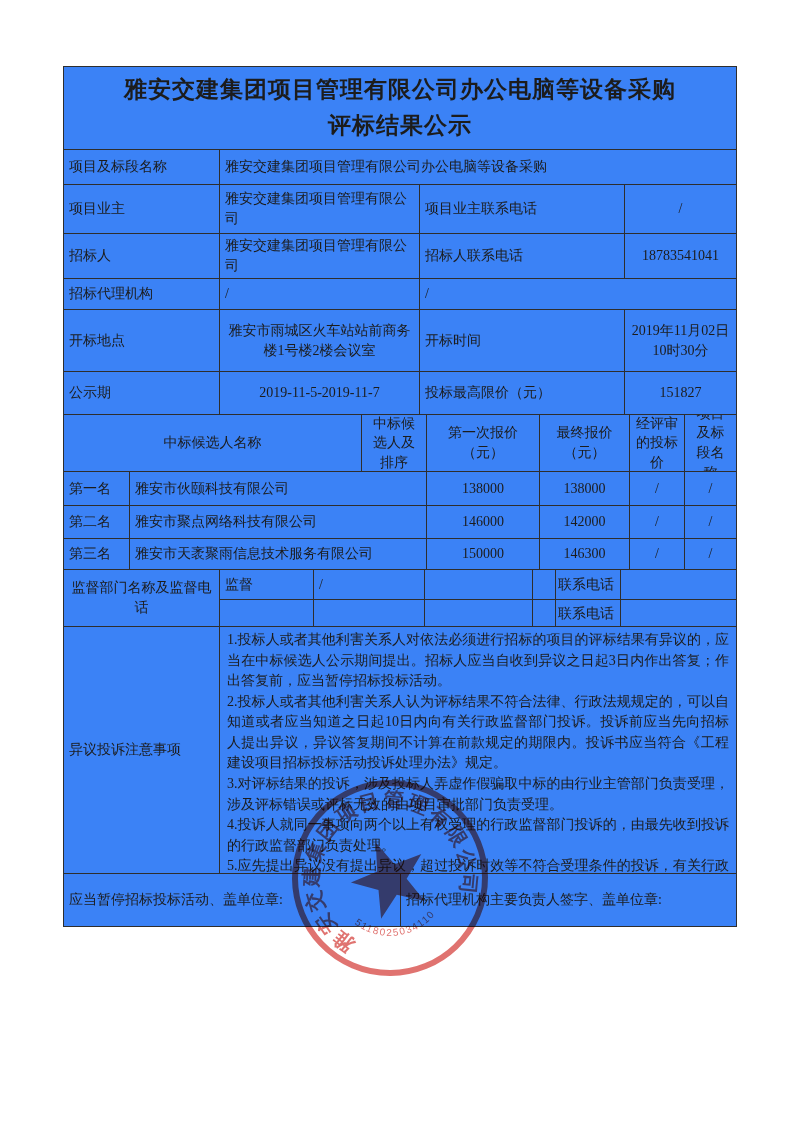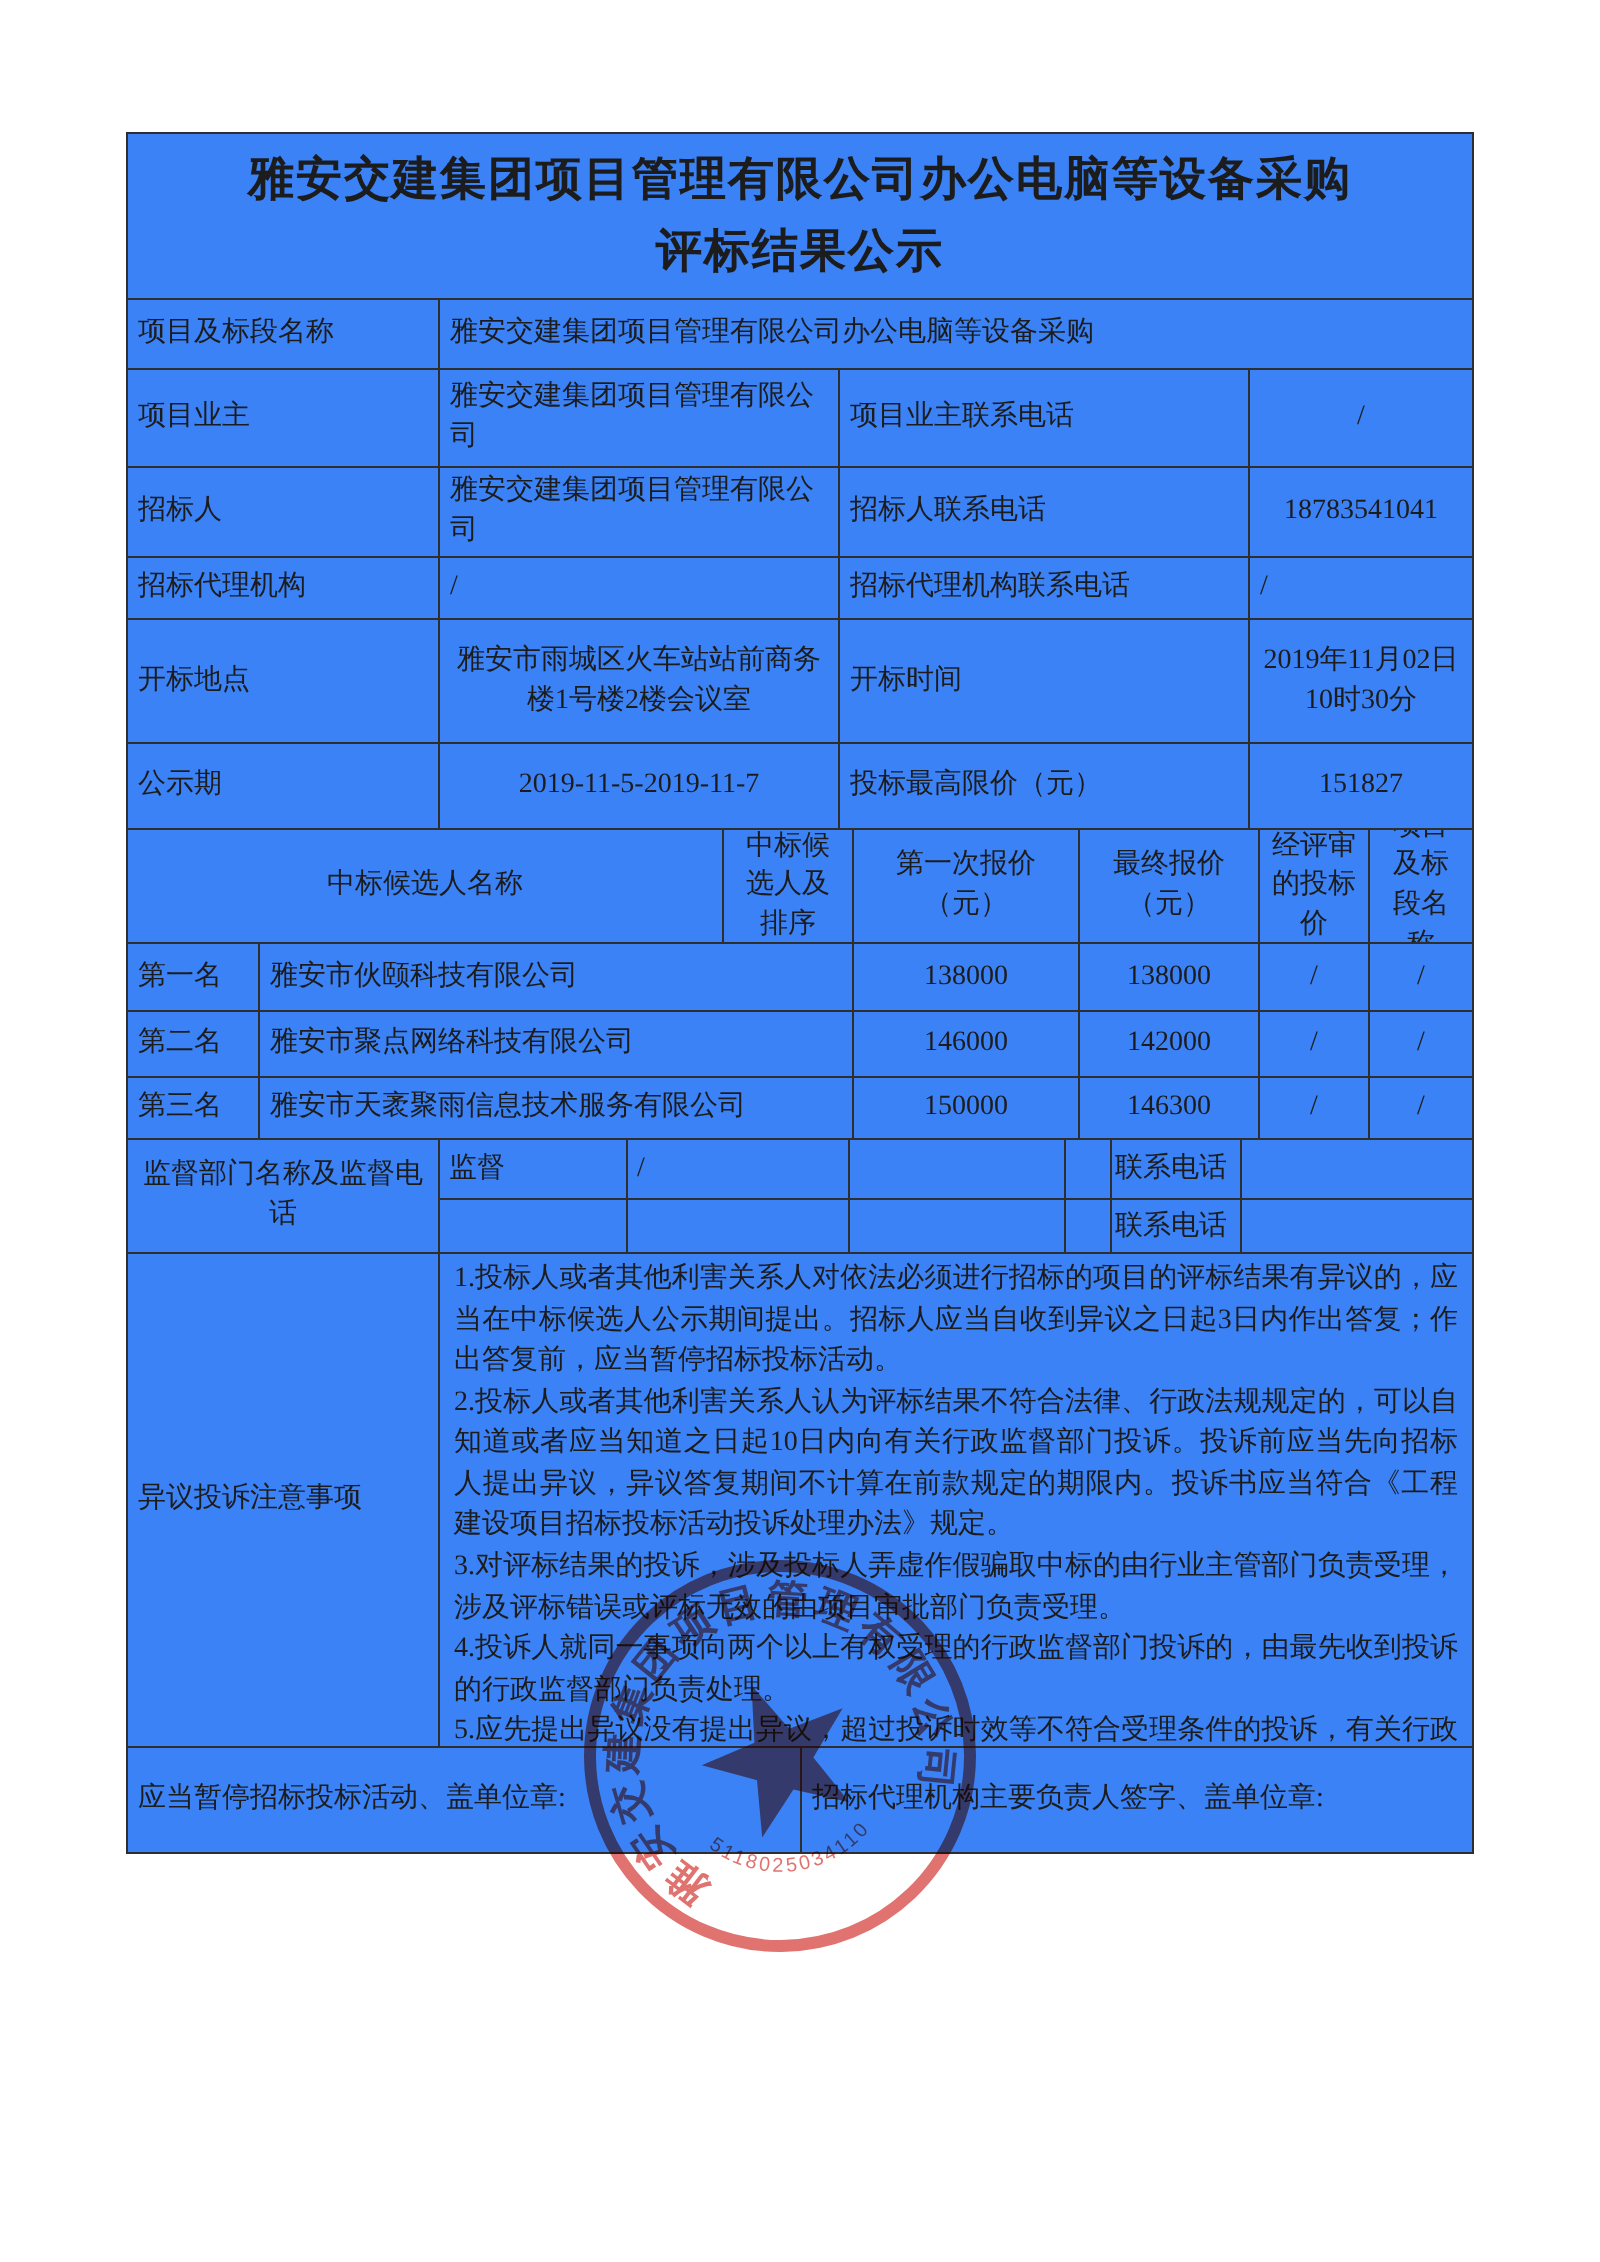--- a/index.html
+++ b/index.html
@@ -30,21 +30,21 @@
   .h35{height:35px}.h49{height:49px}.h45{height:45px}.h31{height:31px}
   .h62{height:62px}.h43{height:43px}.h57{height:57px}.h34{height:34px}
   .h33{height:33px}.h247{height:247px}.h53{height:53px}
   
   .wLabel{width:155px}.wVal{width:200px}.wLabel2{width:205px}.wVal2{width:112px}
   .wWide{width:517px}
   
   .wRank{width:65px}.wName{width:297px}.wFirst{width:113px}.wFinal{width:90px}
   .wRev{width:55px}.wScore{width:52px}
   
-  .sup-wrap{width:517px;display:flex;flex-direction:column;padding:0;align-items:center;}
+  .sup-wrap{width:517px;display:flex;flex-direction:column;padding:0;align-items:flex-start;}
   .sup-row{display:flex;width:517px;box-sizing:border-box;}
   .sup-row + .sup-row{border-top:1px solid #2e2e2e;}
   .sw1{width:93px}.sw2{width:111px}.sw3{width:108px}.sw4{width:23px}.sw5{width:65px}.sw6{width:117px}
   .sup-row .c:first-child{border-left:none;}
   .sup-row .c{height:28px;}
   .sup-row:first-child .c{height:29px;}
   
   .notice-cell{width:517px;display:block;padding:3px 7px 3px 7px;font-size:14px;line-height:1.47;}
   .notice-item{text-align:justify;}
   .notice-label{align-items:center;}
@@ -84,21 +84,20 @@
   <div class="row h45">
     <div class="c wLabel left">招标人</div>
     <div class="c wVal left">雅安交建集团项目管理有限公司</div>
     <div class="c wLabel2 left">招标人联系电话</div>
     <div class="c wVal2 center">18783541041</div>
   </div>
 
   <div class="row h31">
     <div class="c wLabel left">招标代理机构</div>
     <div class="c wVal left">/</div>
-    <div class="c wLabel2 left">招标代理机构联系电话</div>
     <div class="c wVal2 left">/</div>
   </div>
 
   <div class="row h62">
     <div class="c wLabel left">开标地点</div>
     <div class="c wVal center">雅安市雨城区火车站站前商务楼1号楼2楼会议室</div>
     <div class="c wLabel2 left">开标时间</div>
     <div class="c wVal2 center">2019年11月02日10时30分</div>
   </div>
 

